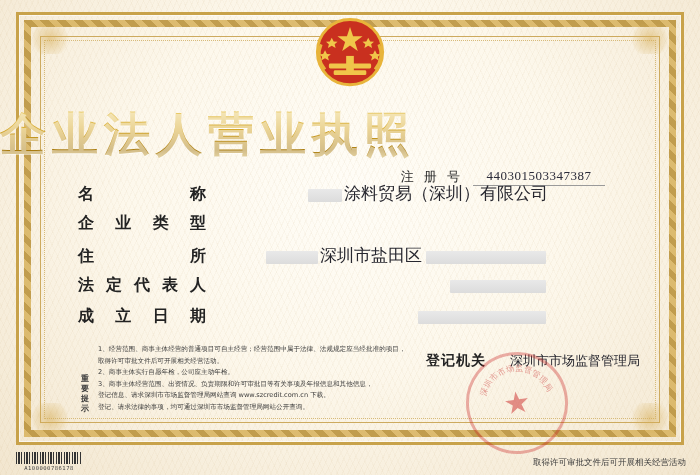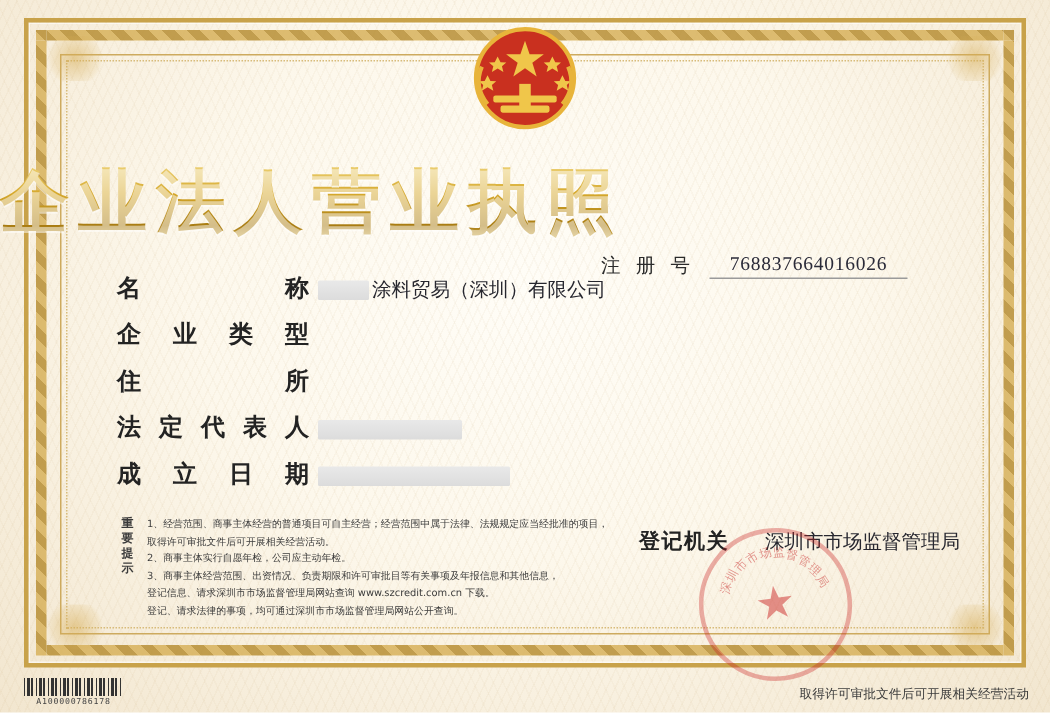--- a/index.html
+++ b/index.html
@@ -144,26 +144,27 @@
     font-family: "DejaVu Sans", sans-serif;
     font-size: 16px;
     font-weight: bold;
     color: #232323;
     display: flex;
     justify-content: space-between;
   }
   .field-label span { display: inline-block; }
   .field-value {
     flex: 1;
-    font-family: Liberation Sans, sans-serif;
-    font-size: 13px;
+    font-family: Liberation Serif, serif;
+    font-size: 17px;
     color: #27272f;
     position: relative;
     padding-left: 6px;
     white-space: nowrap;
+    text-align: right;
   }
   .redact {
     display: inline-block;
     background: linear-gradient(180deg,#e9e9e9,#dcdcdc);
     border-radius: 1px;
     height: 13px;
     vertical-align: middle;
     margin-right: 2px;
   }
 
@@ -177,20 +178,21 @@
     gap: 6px;
   }
   .notice-title {
     flex: 0 0 14px;
     font-family: "DejaVu Sans", sans-serif;
     font-size: 8px;
     line-height: 10px;
     color: #3a3a3a;
     font-weight: bold;
     text-align: center;
+    margin-top: 30px;
   }
   .notice-body {
     flex: 1;
     font-family: "DejaVu Sans", sans-serif;
     font-size: 6.6px;
     line-height: 10.5px;
     color: #3c3c3c;
   }
   .notice-body p { margin: 0 0 1px 0; }
 
@@ -325,21 +327,21 @@
       <rect x="46" y="52" width="8" height="16" fill="#f0c64a"></rect>
       <path d="M20 40 q-6 14 4 26" fill="none" stroke="#e8b43a" stroke-width="3"></path>
       <path d="M80 40 q6 14 -4 26" fill="none" stroke="#e8b43a" stroke-width="3"></path>
     </svg>
   </div>
 
   <div class="title">企业法人营业执照</div>
 
   <div class="reg-row">
     <div class="reg-label">注 册 号</div>
-    <div class="reg-value">768837664016026</div>
+    <div class="reg-value">440301503347387</div>
   </div>
 
   <div class="fields">
 
     <div class="field-row">
       <div class="field-label">
         <span>名</span>
         <span>称</span>
       </div>
       <div class="field-value">
@@ -353,20 +355,23 @@
         <span>业</span>
         <span>类</span>
         <span>型</span>
       </div>
     </div>
 
     <div class="field-row">
       <div class="field-label">
         <span>住</span>
         <span>所</span>
+      </div>
+      <div class="field-value">
+        <span class="redact" style="width:52px"></span><span>深圳市盐田区</span><span class="redact" style="width:120px;margin-left:4px"></span>
       </div>
     </div>
 
     <div class="field-row">
       <div class="field-label">
         <span>法</span>
         <span>定</span>
         <span>代</span>
         <span>表</span>
         <span>人</span>

